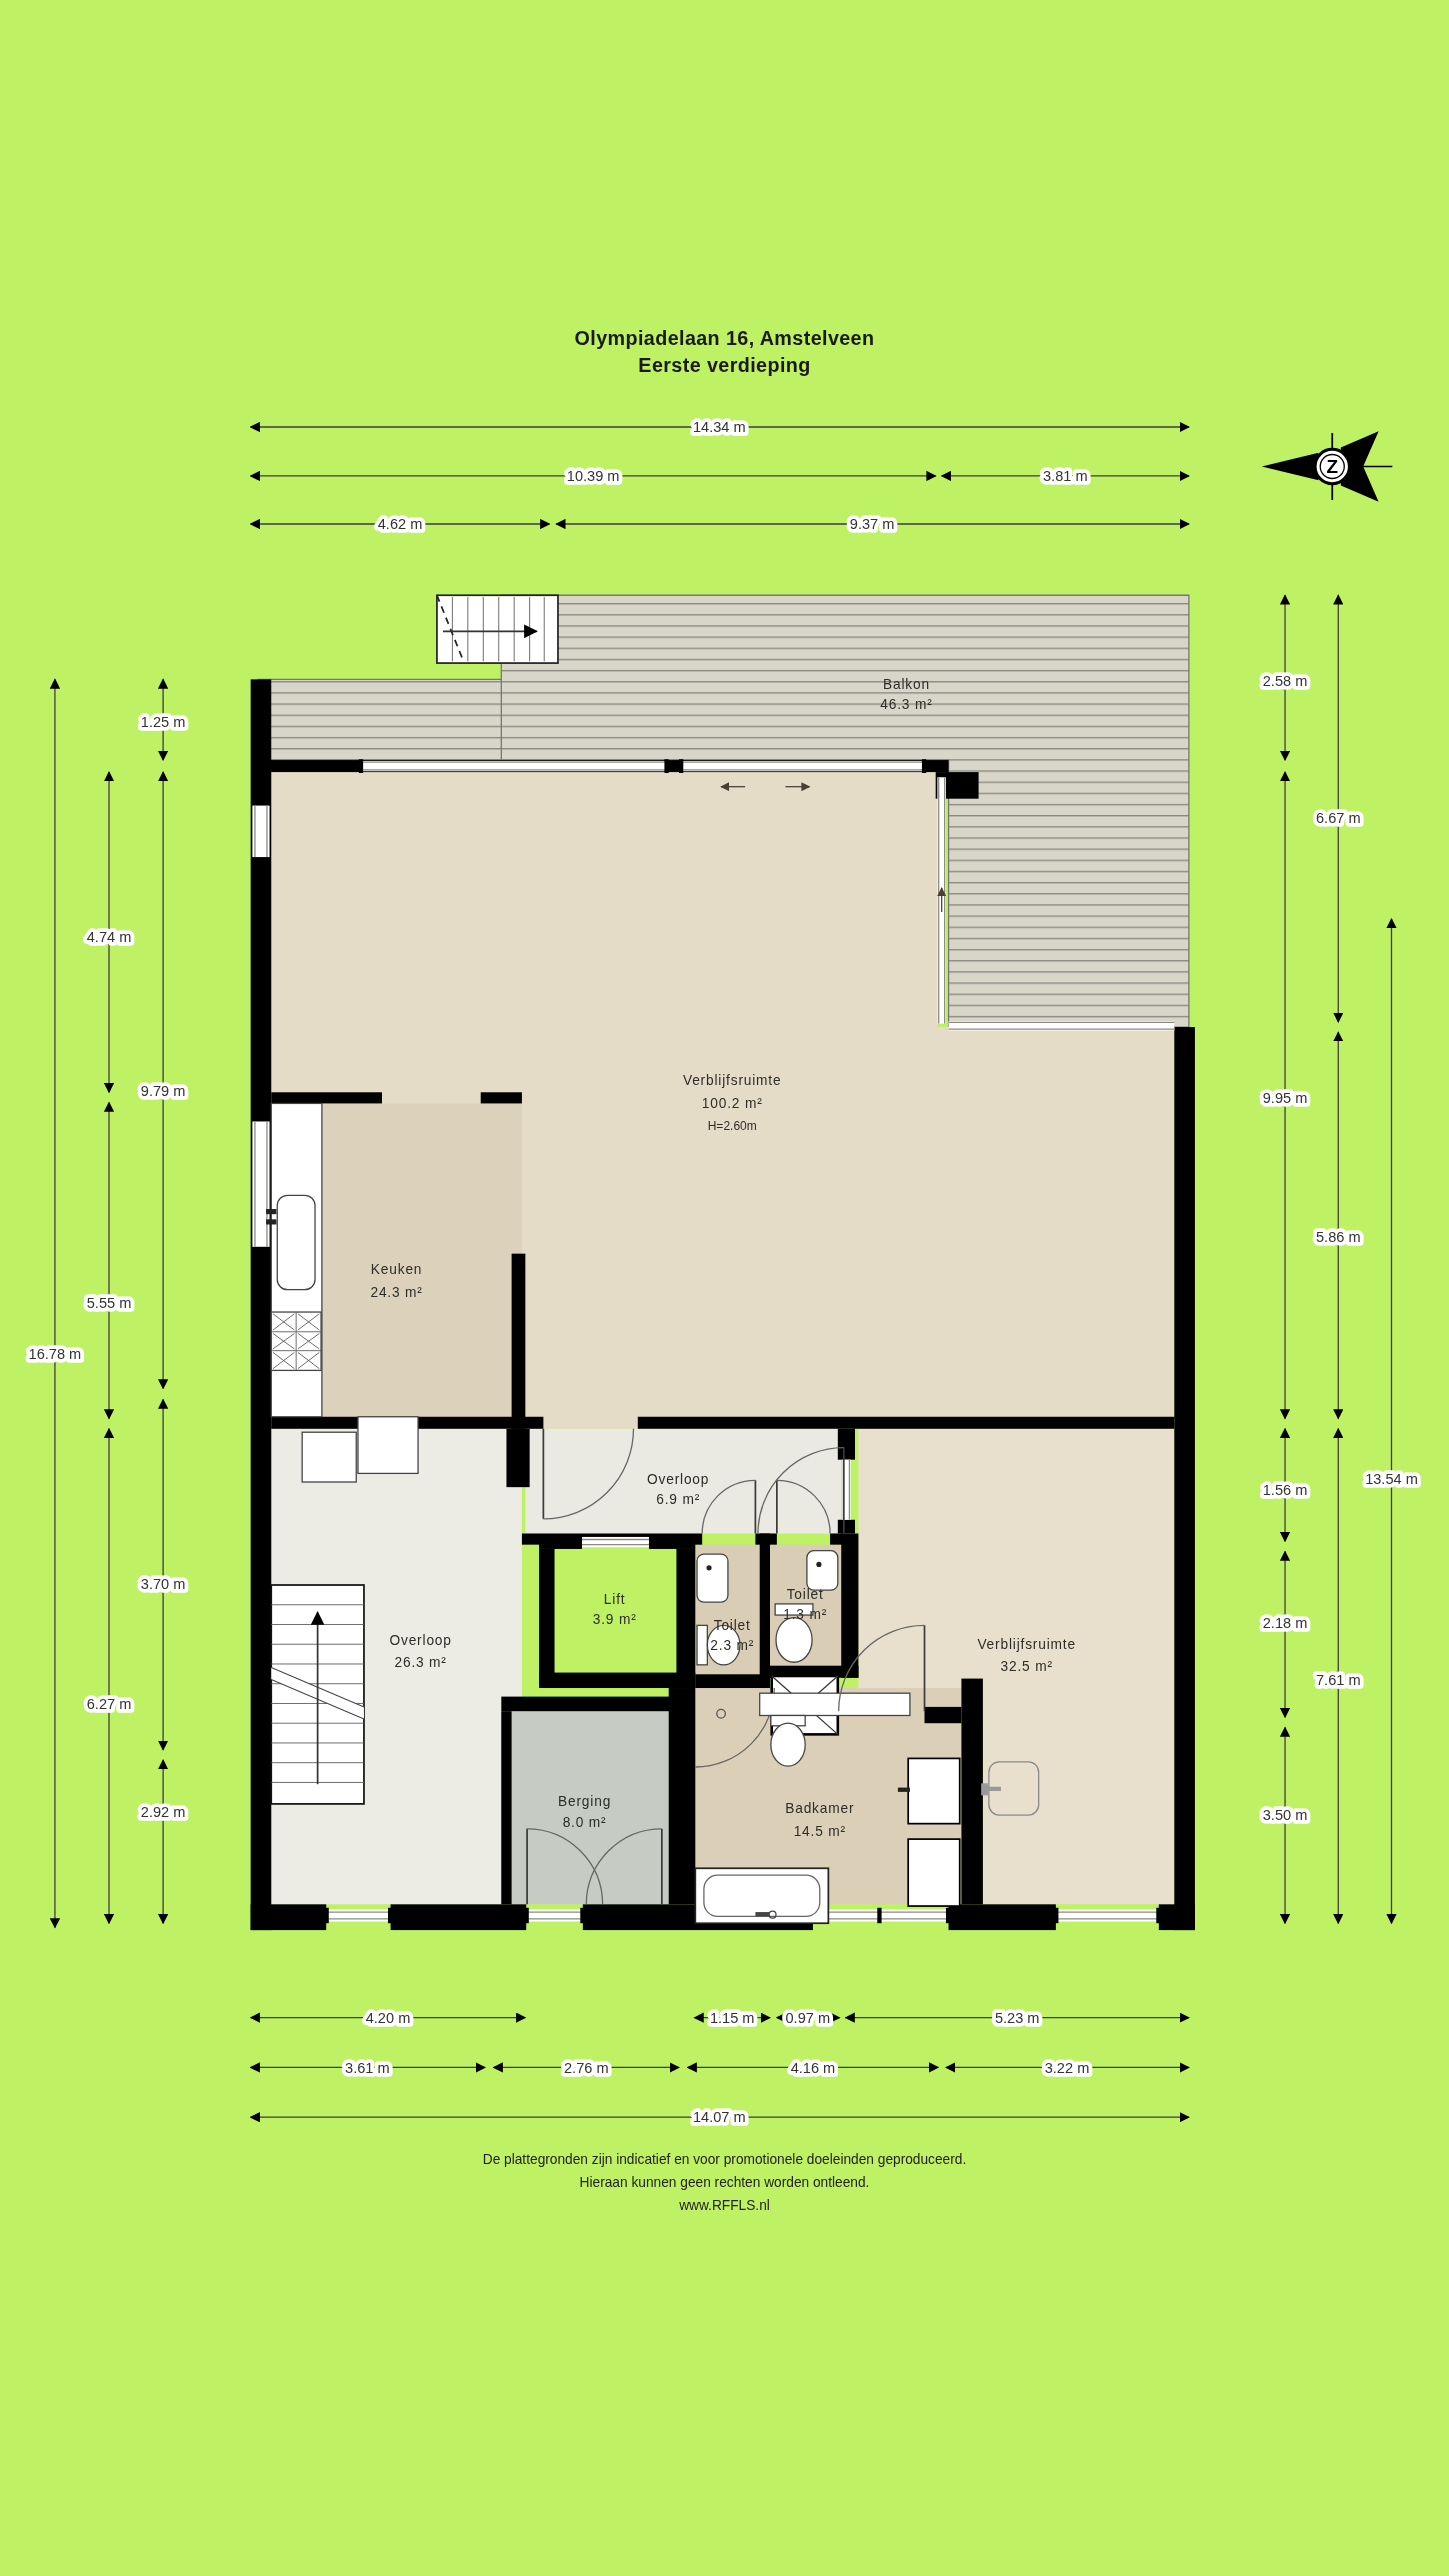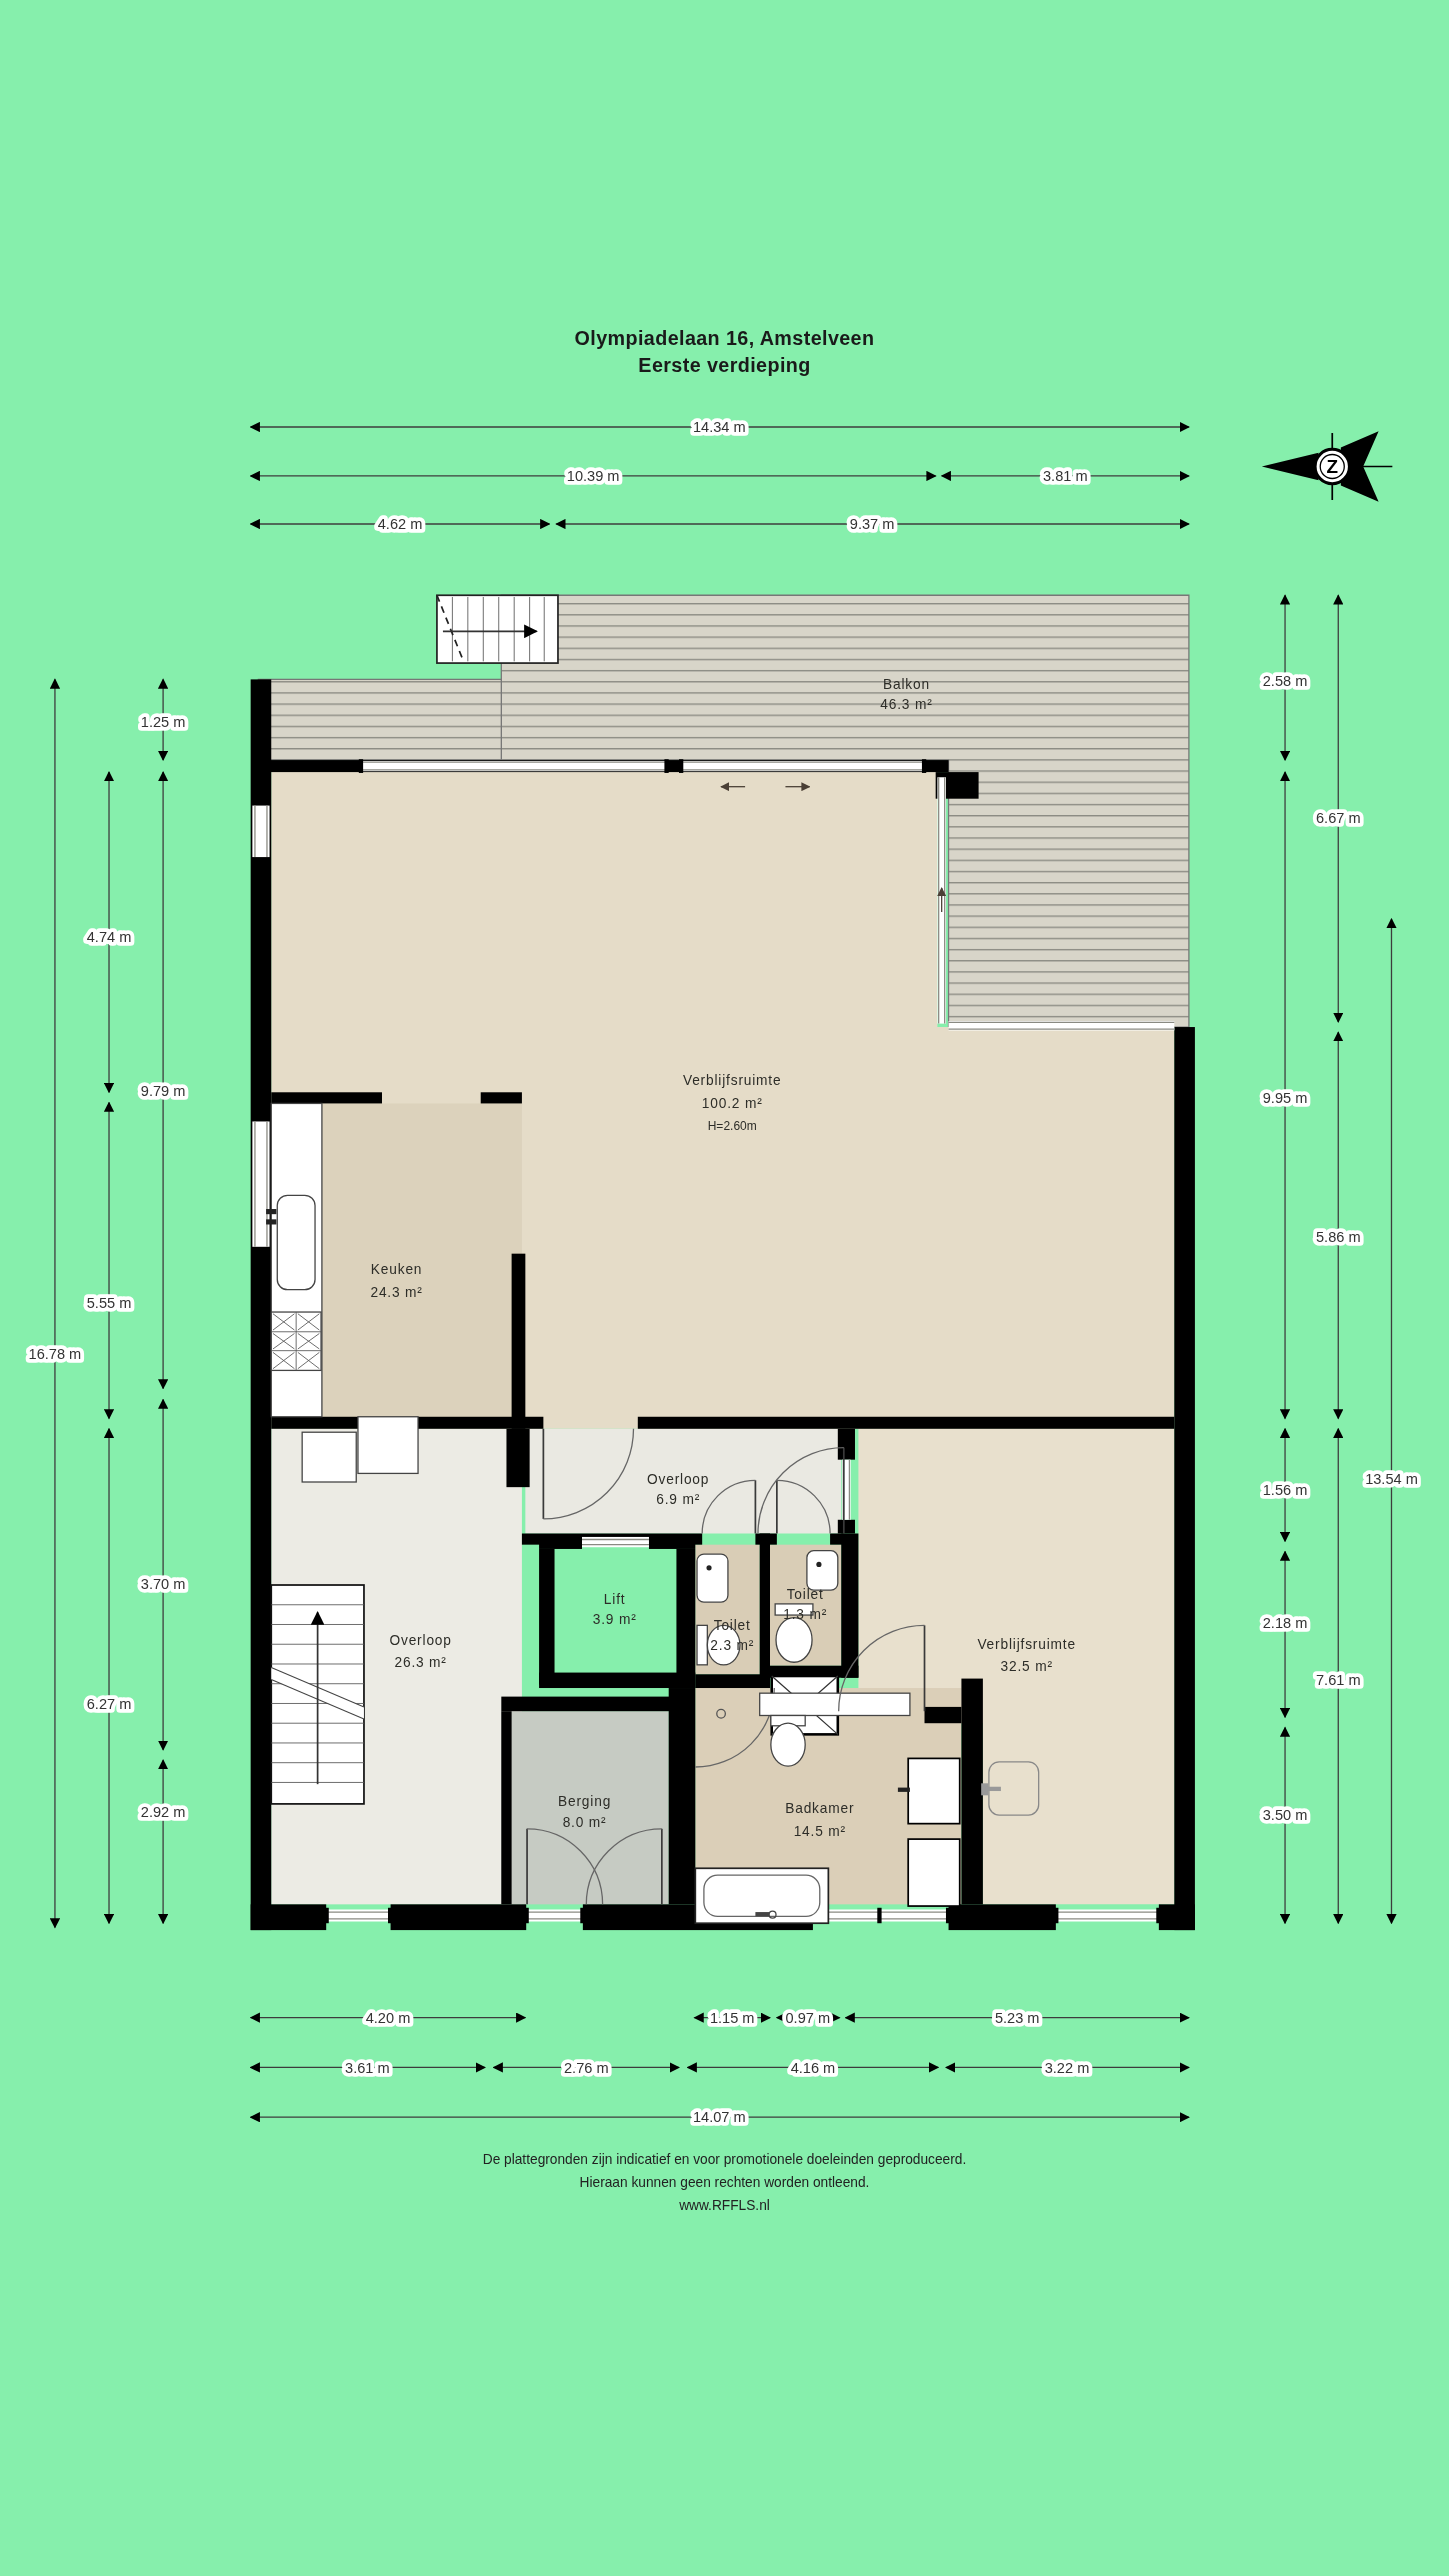--- a/index.html
+++ b/index.html
@@ -1,16 +1,16 @@
 <!DOCTYPE html>
 <html style="font-size:13.7px"><head>
 <meta charset="utf-8">
 <style>
   html,body{margin:0;padding:0;background:#ffffff;}
-  .page{width:1449px;height:2576px;position:relative;background:#86efac;overflow:hidden;}
+  .page{width:1449px;height:2576px;position:relative;background:#bef264;overflow:hidden;}
   svg{display:block;}
   text{font-family:"Liberation Sans","DejaVu Sans",sans-serif;fill:#2d2d28;}
   .title-line{font-size:23px;font-weight:bold;fill:#1a1a1a;letter-spacing:.02em;}
   .dim-label{font-size:17px;fill:#333;paint-order:stroke;stroke:#ffffff;stroke-width:9px;stroke-linejoin:round;}
   .room-name{font-size:16px;letter-spacing:.06em;fill:#2d2d28;}
   .room-area{font-size:16px;letter-spacing:.06em;fill:#2d2d28;}
   .room-sub{font-size:14px;fill:#2d2d28;}
   .footer-line{font-size:16px;fill:#222;}
   .compass-letter{font-size:22px;font-weight:bold;fill:#000;}
   .dim-line{stroke:#3c3c3c;stroke-width:1.5;}

